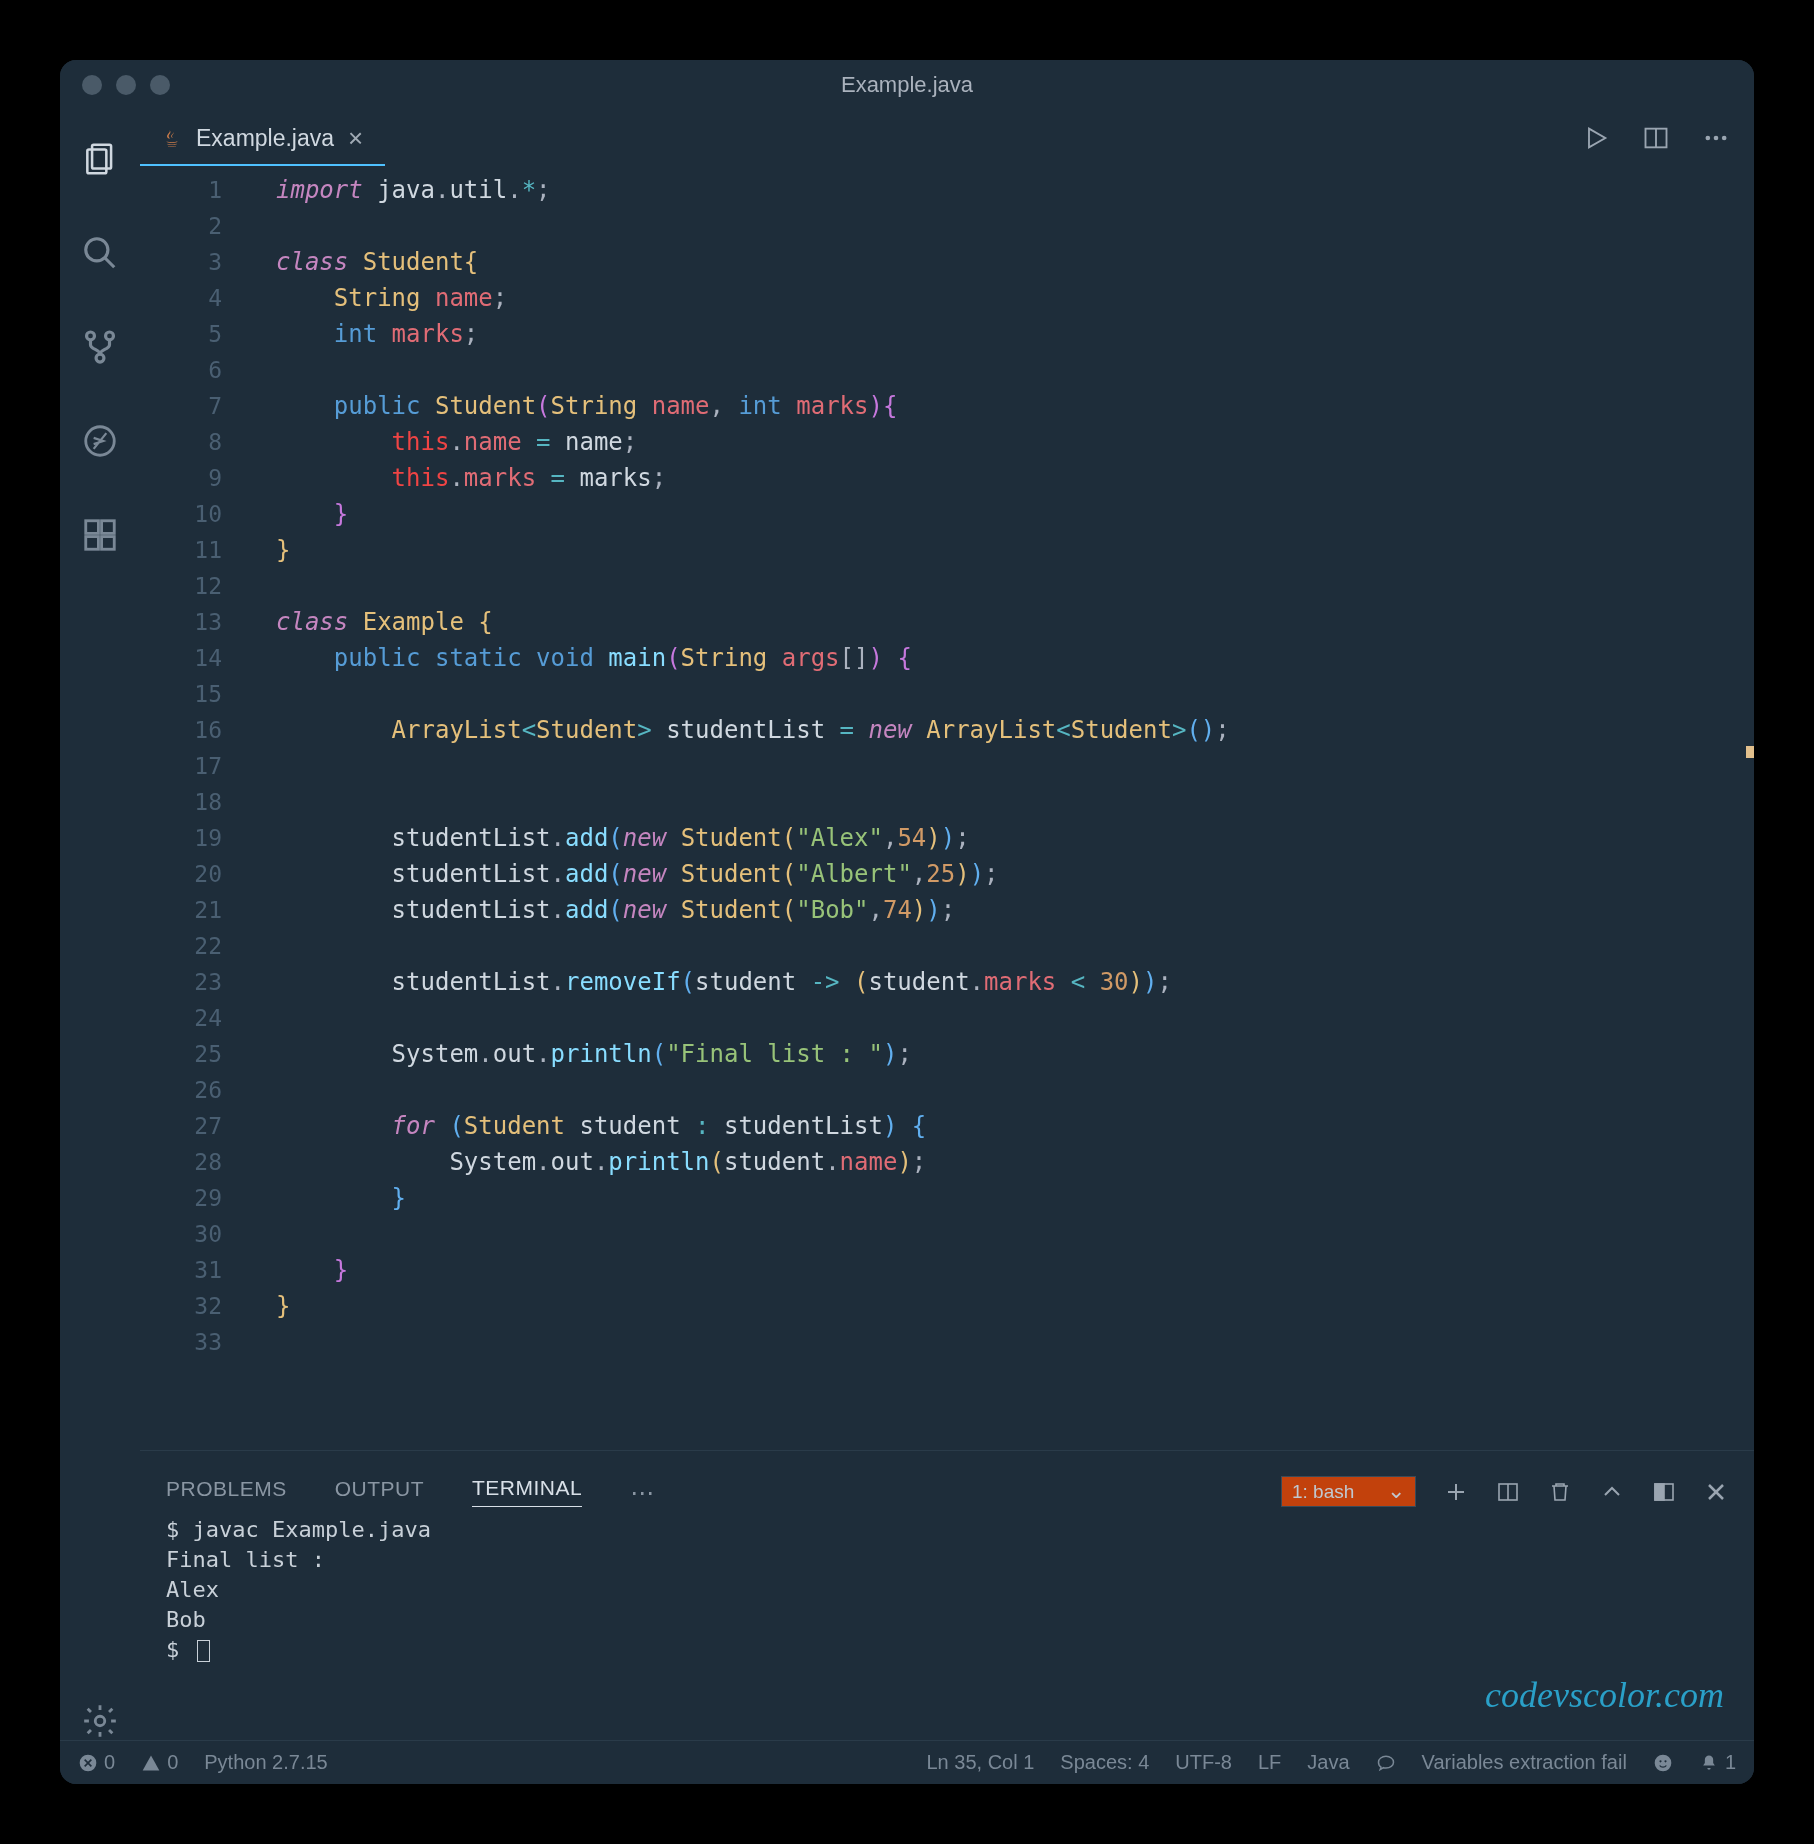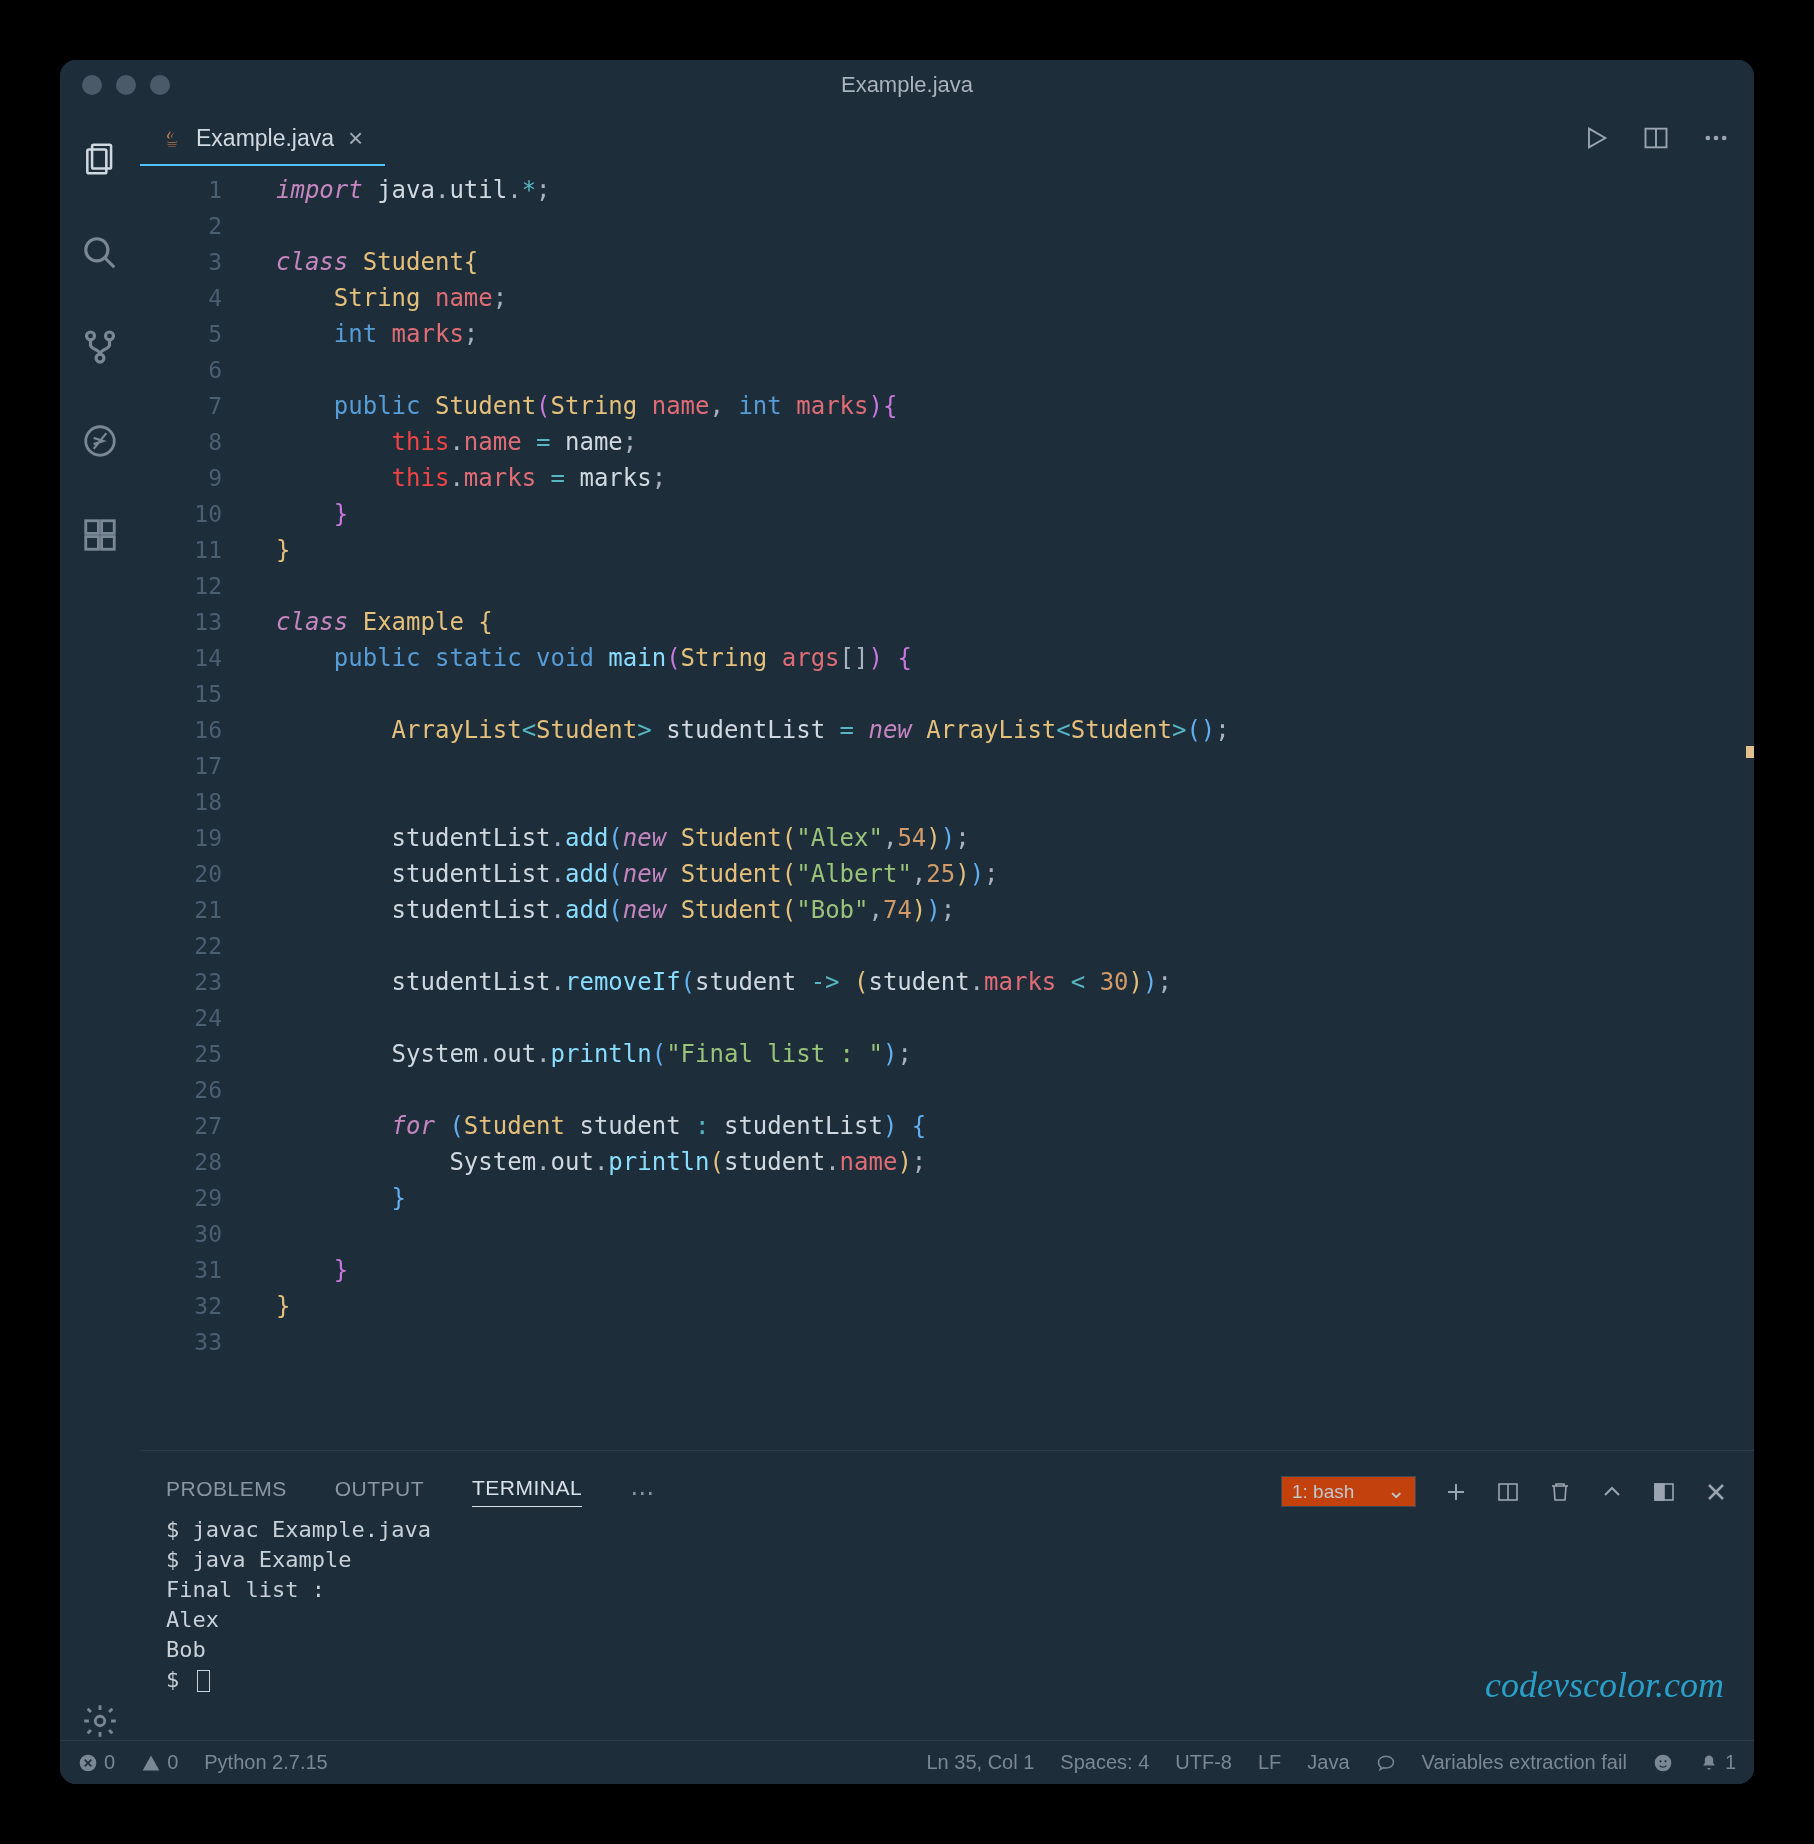--- a/index.html
+++ b/index.html
@@ -45,21 +45,21 @@
 .panel-tabs { height:56px; display:flex; align-items:flex-end; padding:0 26px; gap:48px; color:#8a96a3; font-size:21px; font-family:-apple-system,sans-serif; letter-spacing:.5px; }
 .ptab { cursor:pointer; padding-bottom:6px; }
 .ptab.active { color:#d8e0e8; border-bottom:1px solid #d8e0e8; }
 .pdots { font-size:24px; }
 .panel-right { margin-left:auto; display:flex; align-items:center; gap:28px; }
 .term-select { background:#c2410c; color:#c0c8d0; border:1px solid #3a4a58; font-size:19px; padding:4px 60px 4px 10px; font-family:-apple-system,sans-serif; appearance:none; position:relative; }
 .sel-wrap { position:relative; }
 .sel-wrap::after { content:"⌄"; position:absolute; right:10px; top:2px; color:#c0c8d0; font-size:22px; pointer-events:none; }
 .picon { width:24px; height:24px; color:#9aa5b1; cursor:pointer; }
 .terminal { flex:1; padding:8px 26px; font-size:22px; line-height:30px; color:#c8d0d8; position:relative; }
-.watermark { position:absolute; right:30px; bottom:40px; color:#2aa0c8; font-size:36px; font-style:italic; font-family:"Brush Script MT",cursive; }
+.watermark { position:absolute; right:30px; bottom:30px; color:#2aa0c8; font-size:36px; font-style:italic; font-family:"Brush Script MT",cursive; }
 .cursor-box { display:inline-block; width:13px; height:22px; border:1.5px solid #c8d0d8; margin-left:4px; vertical-align:text-bottom; }
 .statusbar { height:44px; background:#1e2d3a; border-top:1px solid #2a3b49; display:flex; align-items:center; padding:0 18px; gap:26px; color:#7a8896; font-size:20px; font-family:-apple-system,sans-serif; }
 .statusbar .sp { flex:1; }
 .sb-item { display:flex; align-items:center; gap:6px; cursor:pointer; }
 .sb-ico { width:20px; height:20px; }
 </style>
 </head>
 <body>
 
 <div class="window">
@@ -201,21 +201,20 @@
                 <rect x="3" y="4" width="9" height="16" fill="currentColor"></rect>
               </svg>
             <svg class="picon" viewBox="0 0 24 24" stroke="currentColor" stroke-width="2.5">
                 <line x1="5" y1="5" x2="19" y2="19"></line>
                 <line x1="19" y1="5" x2="5" y2="19"></line>
               </svg>
           </div>
         </div>
         <div class="terminal" id="terminal">
           <div>$ javac Example.java</div>
-            <div>$ java Example</div>
             <div>Final list :</div>
             <div>Alex</div>
             <div>Bob</div>
             <div>$ <span class="cursor-box"></span></div>
             <div class="watermark">codevscolor.com</div>
         </div>
       </div>
 
     </div>
   </div>

